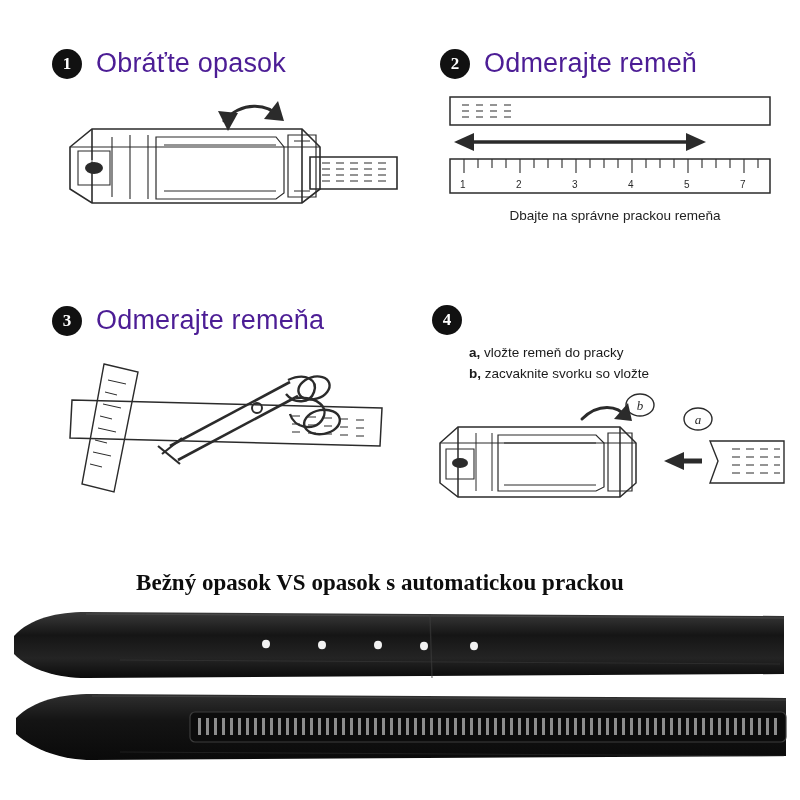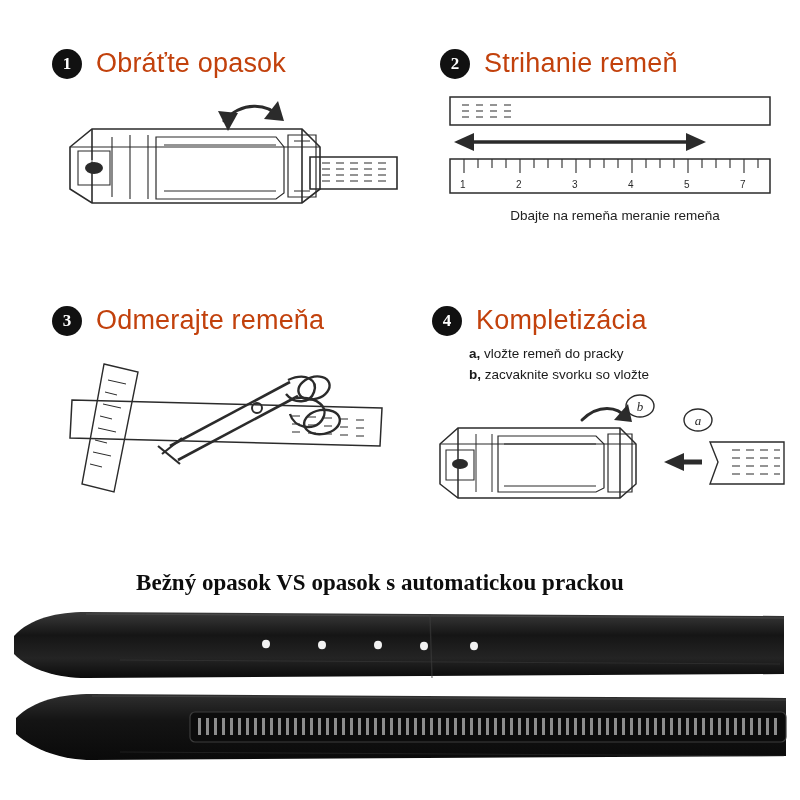--- a/index.html
+++ b/index.html
@@ -52,21 +52,21 @@
     font-size: 17px;
     font-weight: bold;
     display: flex;
     align-items: center;
     justify-content: center;
     flex: 0 0 auto;
     font-family: "Liberation Serif", serif;
   }
   .step-title {
     font-size: 27px;
-    color: #c2410c;
+    color: #4c1d95;
     letter-spacing: .2px;
     white-space: nowrap;
   }
   .step-art {
     margin-top: 6px;
   }
   .caption {
     font-size: 13.5px;
     color: #222222;
     text-align: center;
@@ -144,21 +144,21 @@
           <path d="M172 36 C190 16 216 18 226 32" stroke-width="3" stroke-linecap="round"></path>
           <path d="M226 16 L232 36 L212 34 Z" fill="#2b2b2b" stroke="none"></path>
           <path d="M176 46 L166 26 L186 28 Z" fill="#2b2b2b" stroke="none"></path>
         </svg>
       </div>
     </div>
 
     <div class="step step-2">
       <div class="step-head">
         <div class="badge">2</div>
-        <div class="step-title">Strihanie remeň</div>
+        <div class="step-title">Odmerajte remeň</div>
       </div>
       <div class="step-art">
         <svg width="340" height="115" viewBox="0 0 340 115" fill="none" stroke="#2b2b2b" stroke-width="1.5">
 
           <path d="M10 12 L330 12 L330 40 L10 40 Z"></path>
           <g stroke-width="1.1">
             <path d="M22 20 h7 M22 26 h7 M22 32 h7"></path>
             <path d="M36 20 h7 M36 26 h7 M36 32 h7"></path>
             <path d="M50 20 h7 M50 26 h7 M50 32 h7"></path>
             <path d="M64 20 h7 M64 26 h7 M64 32 h7"></path>
@@ -175,21 +175,21 @@
           <g fill="#2b2b2b" stroke="none" font-family="Liberation Sans, sans-serif" font-size="10">
             <text x="20" y="103">1</text>
             <text x="76" y="103">2</text>
             <text x="132" y="103">3</text>
             <text x="188" y="103">4</text>
             <text x="244" y="103">5</text>
             <text x="300" y="103">7</text>
           </g>
         </svg>
       </div>
-      <div class="caption">Dbajte na remeňa meranie remeňa</div>
+      <div class="caption">Dbajte na správne prackou remeňa</div>
     </div>
 
     <div class="step step-3">
       <div class="step-head">
         <div class="badge">3</div>
         <div class="step-title">Odmerajte remeňa</div>
       </div>
       <div class="step-art">
         <svg width="350" height="175" viewBox="0 0 350 175" fill="none" stroke="#2b2b2b" stroke-width="1.6">
 
@@ -216,21 +216,20 @@
           <path d="M110 112 L130 96" stroke-width="2.2"></path>
           <path d="M106 104 L128 122" stroke-width="2.2"></path>
           <circle cx="205" cy="66" r="5" stroke-width="2"></circle>
         </svg>
       </div>
     </div>
 
     <div class="step step-4">
       <div class="step-head">
         <div class="badge">4</div>
-        <div class="step-title">Kompletizácia</div>
       </div>
       <div class="sub-list">
         <div>
           <b>a,</b>
           <span>vložte remeň do pracky</span>
         </div>
         <div>
           <b>b,</b>
           <span>zacvaknite svorku so vložte</span>
         </div>

